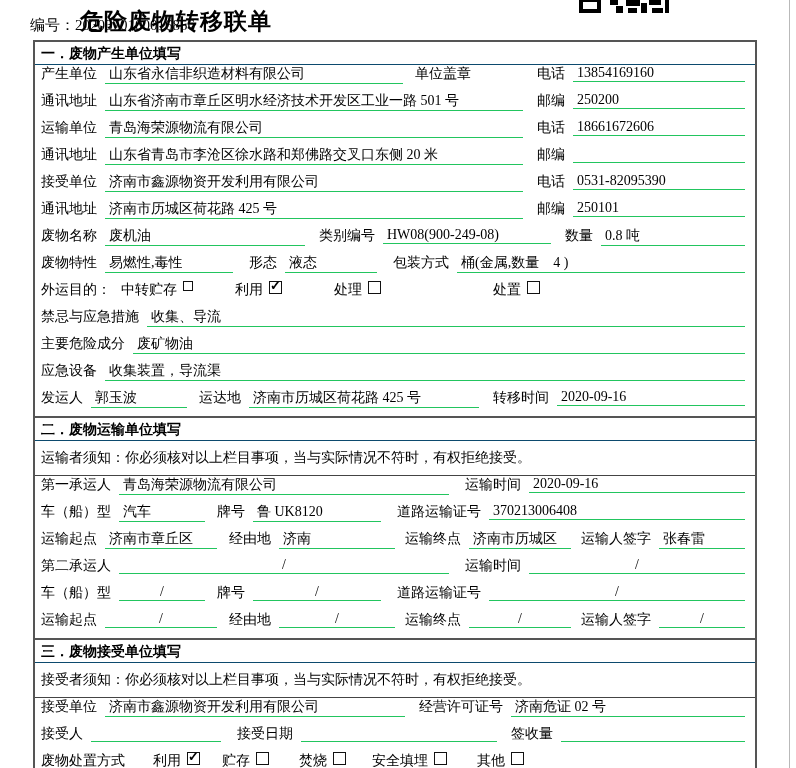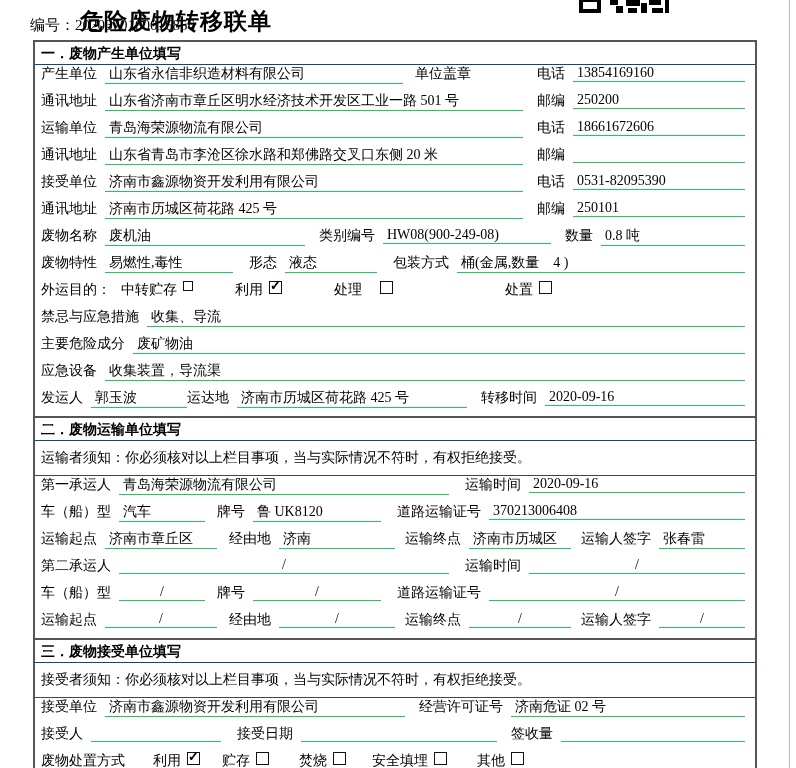--- a/index.html
+++ b/index.html
@@ -120,21 +120,21 @@
     <span class="lbl" style="margin-left:16px">包装方式</span>
     <span class="val fill">桶(金属,数量　4 )</span>
   </div>
 
   <div class="row">
     <span class="lbl">外运目的：</span>
     <span class="lbl" style="margin-left:2px;margin-right:0">中转贮存</span>
     <span class="cb sm" data-checked="false"></span>
     <span class="lbl" style="margin-left:42px;margin-right:0">利用</span>
     <span class="cb" data-checked="true"></span>
-    <span class="lbl" style="margin-left:52px;margin-right:12px">处理</span>
+    <span class="lbl" style="margin-left:52px;margin-right:0">处理</span>
     <span class="cb" data-checked="false"></span>
     <span class="lbl" style="margin-left:112px;margin-right:0">处置</span>
     <span class="cb" data-checked="false"></span>
   </div>
 
   <div class="row">
     <span class="lbl">禁忌与应急措施</span>
     <span class="val fill">收集、导流</span>
   </div>
 
@@ -144,21 +144,21 @@
   </div>
 
   <div class="row">
     <span class="lbl">应急设备</span>
     <span class="val fill">收集装置，导流渠</span>
   </div>
 
   <div class="row">
     <span class="lbl">发运人</span>
     <span class="val" style="width:96px">郭玉波</span>
-    <span class="lbl" style="margin-left:0">运达地</span>
+    <span class="lbl" style="margin-left:12px">运达地</span>
     <span class="val" style="width:230px">济南市历城区荷花路 425 号</span>
     <span class="lbl" style="margin-left:14px">转移时间</span>
     <span class="val fill">2020-09-16</span>
   </div>
 
   <div class="sec-head topline">二．废物运输单位填写</div>
 
   <div class="notice">运输者须知：你必须核对以上栏目事项，当与实际情况不符时，有权拒绝接受。</div>
 
   <div class="row">

